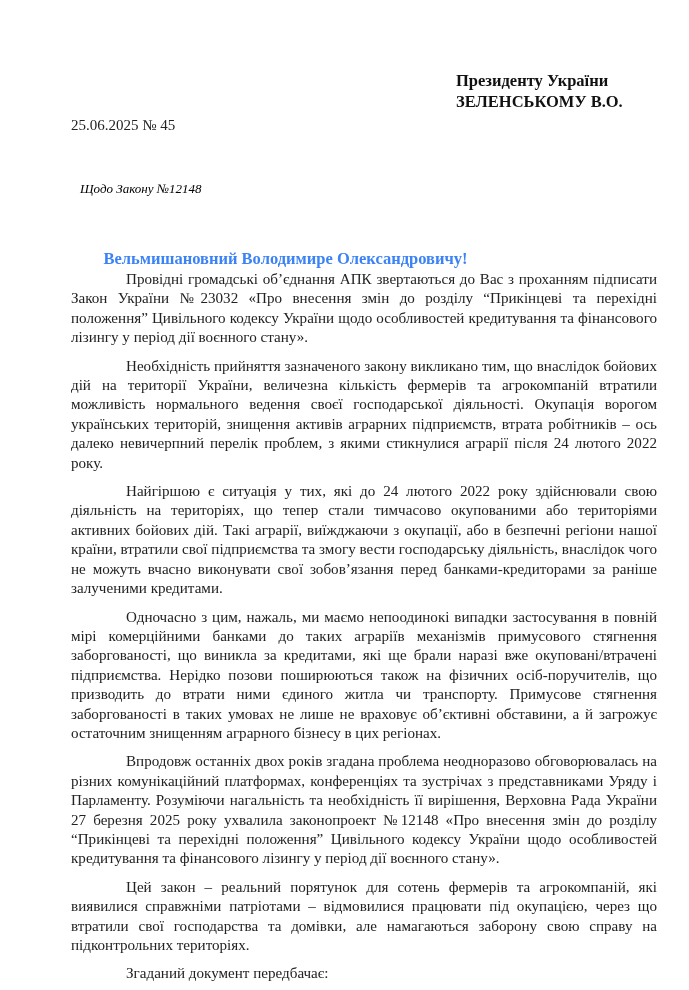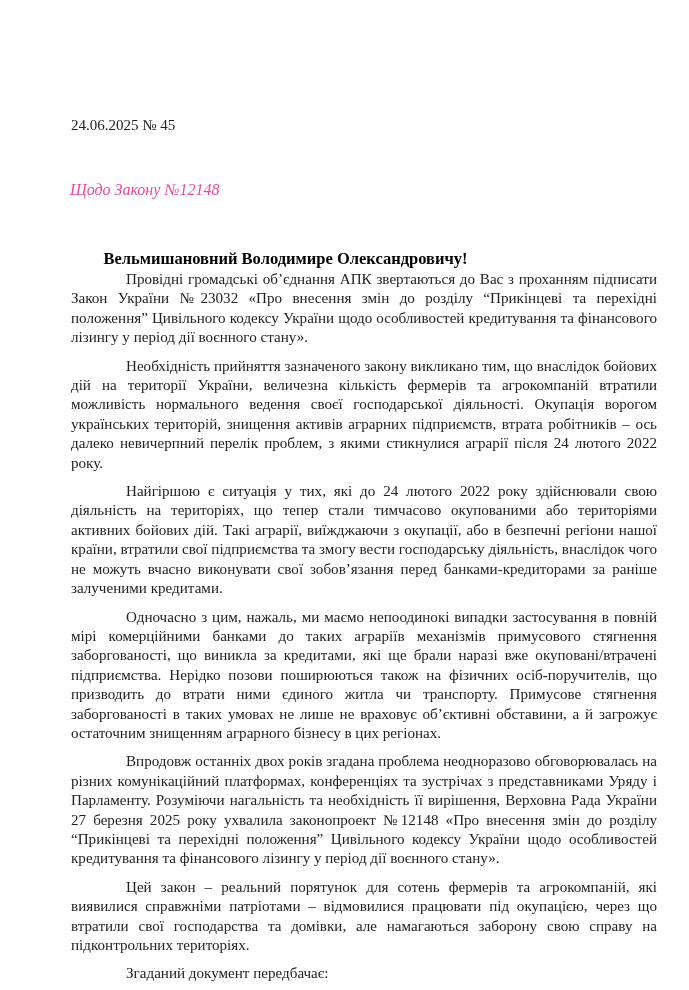--- a/index.html
+++ b/index.html
@@ -9,40 +9,44 @@
   }
   .page { position: absolute; left: 0; top: 0; width: 689px; height: 990px; background: #fff; }
   .addressee {
     position: absolute; left: 456px; top: 70px;
     font-weight: bold; font-size: 16.5px; line-height: 21px; color: #111;
   }
   .ref {
     position: absolute; left: 71px; top: 117px; font-size: 15px; color: #222;
   }
   .subject {
-    position: absolute; left: 70px; top: 181px; font-size: 16px; font-style: italic; color: #ec4899;
+    position: absolute; left: 80px; top: 181px; font-size: 13px; font-style: italic; color: #000000;
   }
   .greeting {
     position: absolute; left: 0; width: 571px; top: 249px;
-    text-align: center; font-weight: bold; font-size: 16.5px; color: #000000;
+    text-align: center; font-weight: bold; font-size: 16.5px; color: #3b82f6;
   }
   .body {
     position: absolute; left: 71px; top: 270px; width: 586px;
     font-size: 15.1px; line-height: 19.4px; color: #222;
   }
   .para { text-align: justify; text-indent: 55px; margin: 0 0 9px 0; }
   .para-tight { margin-bottom: 15px; }
   .list-item { text-align: justify; text-indent: 55px; margin: 0; }
 </style>
 </head>
 <body>
 
 <div class="page">
+  <div class="addressee">
+    <div>Президенту України</div>
+    <div>ЗЕЛЕНСЬКОМУ В.О.</div>
+  </div>
 
-  <div class="ref">24.06.2025 № 45</div>
+  <div class="ref">25.06.2025 № 45</div>
 
   <div class="subject">Щодо Закону №12148</div>
 
   <div class="greeting">Вельмишановний Володимире Олександровичу!</div>
 
   <div class="body">
     <p class="para">Провідні громадські об’єднання АПК звертаються до Вас з проханням підписати Закон України №23032 «Про внесення змін до розділу “Прикінцеві та перехідні положення” Цивільного кодексу України щодо особливостей кредитування та фінансового лізингу у період дії воєнного стану».</p>
     <p class="para">Необхідність прийняття зазначеного закону викликано тим, що внаслідок бойових дій на території України, величезна кількість фермерів та агрокомпаній втратили можливість нормального ведення своєї господарської діяльності. Окупація ворогом українських територій, знищення активів аграрних підприємств, втрата робітників – ось далеко невичерпний перелік проблем, з якими стикнулися аграрії після 24 лютого 2022 року.</p>
     <p class="para">Найгіршою є ситуація у тих, які до 24 лютого 2022 року здійснювали свою діяльність на територіях, що тепер стали тимчасово окупованими або територіями активних бойових дій. Такі аграрії, виїжджаючи з окупації, або в безпечні регіони нашої країни, втратили свої підприємства та змогу вести господарську діяльність, внаслідок чого не можуть вчасно виконувати свої зобов’язання перед банками-кредиторами за раніше залученими кредитами.</p>
     <p class="para">Одночасно з цим, нажаль, ми маємо непоодинокі випадки застосування в повній мірі комерційними банками до таких аграріїв механізмів примусового стягнення заборгованості, що виникла за кредитами, які ще брали наразі вже окуповані/втрачені підприємства. Нерідко позови поширюються також на фізичних осіб-поручителів, що призводить до втрати ними єдиного житла чи транспорту. Примусове стягнення заборгованості в таких умовах не лише не враховує об’єктивні обставини, а й загрожує остаточним знищенням аграрного бізнесу в цих регіонах.</p>

